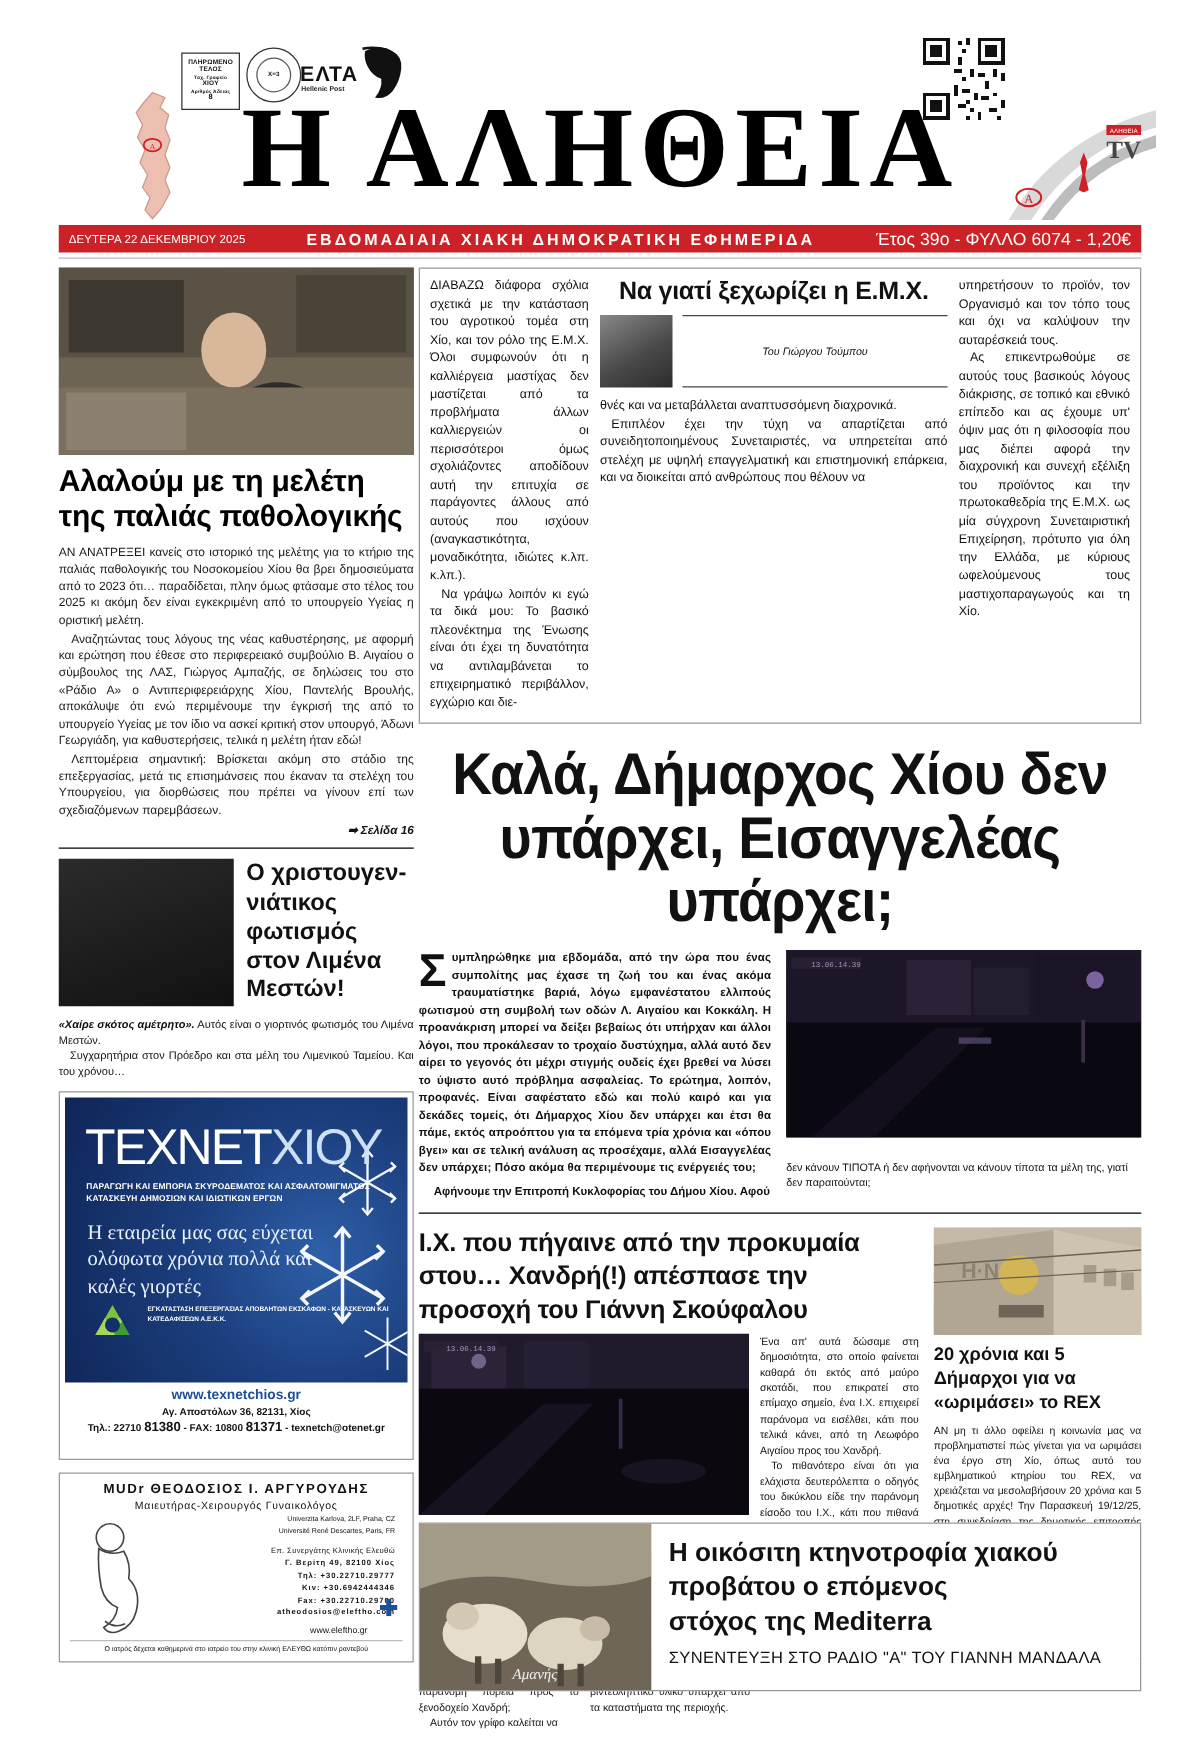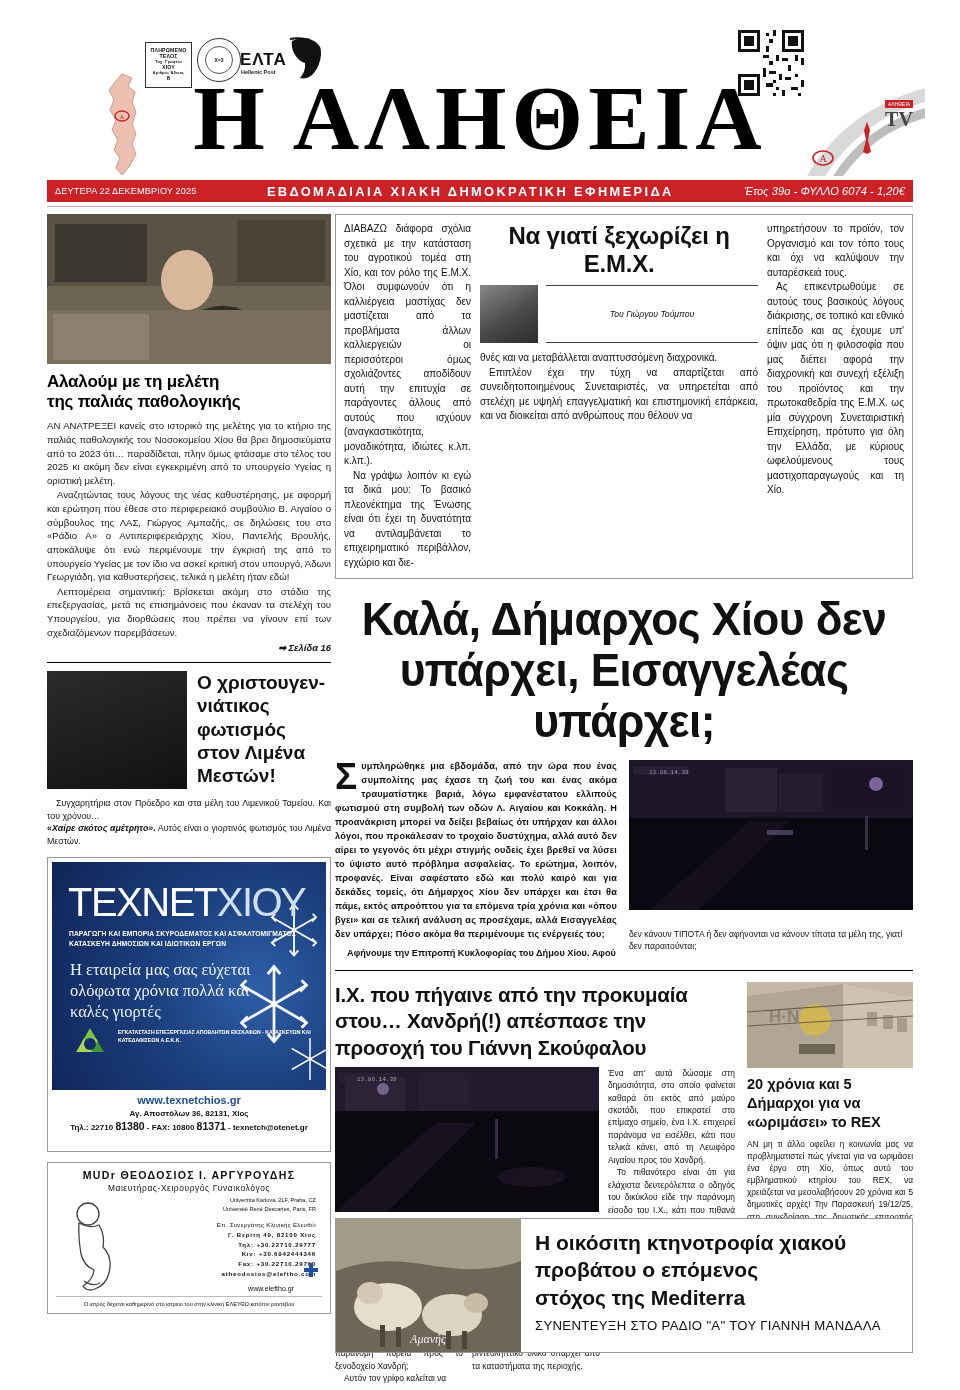--- a/index.html
+++ b/index.html
@@ -63,41 +63,41 @@
 
   
   .redbar {
     position:absolute; left:47px; top:180px; width:866px; height:22px;
     background:#cc2127; color:#fff;
     display:flex; align-items:center; justify-content:space-between;
     padding:0 8px;
   }
   .redbar .date { font-size:9.2px; letter-spacing:.1px; }
   .redbar .slogan { font-size:12.8px; font-weight:bold; letter-spacing:2.4px; }
-  .redbar .issue { font-size:11px; letter-spacing:.1px;font-style:italic; }
+  .redbar .issue { font-size:14px; letter-spacing:.1px; }
   .rule-thin { position:absolute; left:47px; top:206px; width:866px; height:1px; background:#bbb;}
 
   
   .col-left { position:absolute; left:47px; top:214px; width:284px; }
   .content-mid { position:absolute; left:335px; top:214px; width:578px; }
 
   
   .photo {
     background:linear-gradient(150deg,#7a7366 0%,#5d5a52 40%,#3d3b36 100%);
     position:relative; overflow:hidden;
   }
   .photo.dark { background:linear-gradient(160deg,#2b2b2b,#111); }
   .photo.night { background:linear-gradient(170deg,#241d2e 0%,#120f18 45%,#0a0810 100%); }
   .photo.sepia { background:linear-gradient(150deg,#cbc0ae,#a3947c 60%,#7d705c); }
   .photo.sheep { background:linear-gradient(160deg,#9d9384,#6e6557 60%,#494238); }
 
   .lead-photo { width:284px; height:150px; margin-bottom:8px; }
 
   .hl1 {
-    font-size:17px; font-weight:bold; line-height:1.16; letter-spacing:-.2px;
+    font-size:24px; font-weight:bold; line-height:1.16; letter-spacing:-.2px;
     margin-bottom:8px; color:#000;
   }
   .body-txt {
     font-size:9.6px; line-height:1.42; text-align:justify; color:#1a1a1a;
   }
   .body-txt p { margin-bottom:1px; text-indent:10px; }
   .body-txt p.first { text-indent:0; }
   .jump {
     text-align:right; font-style:italic; font-weight:bold; font-size:9.4px;
     margin-top:3px;
@@ -152,21 +152,21 @@
   .doc-foot { position:absolute; left:8px; right:8px; bottom:6px; text-align:center; font-size:5.6px; border-top:1px solid #bbb; padding-top:4px;}
   .preg { position:absolute; left:14px; top:38px; width:62px; height:92px;}
   .cross { position:absolute; right:12px; bottom:36px; width:14px; height:14px;}
 
   
   .editorial { border:1px solid #999; padding:7px 8px 8px; position:relative; }
   .ed-grid { display:flex; gap:9px; }
   .ed-c1 { width:128px; }
   .ed-c2 { width:280px; }
   .ed-c3 { width:138px; }
-  .ed-title { font-size:24px; font-weight:bold; text-align:center; margin-bottom:7px; letter-spacing:-.2px;}
+  .ed-title { font-size:20px; font-weight:bold; text-align:center; margin-bottom:7px; letter-spacing:-.2px;}
   .ed-txt { font-size:10px; line-height:1.45; text-align:justify; }
   .ed-txt p { text-indent:9px; }
   .ed-txt p.first { text-indent:0; }
   .ed-author-row { display:flex; align-items:stretch; gap:8px; margin-bottom:8px;}
   .ed-portrait { width:58px; height:58px; flex:0 0 58px;
      background:linear-gradient(150deg,#888,#4a4a4a 55%,#2c2c2c); }
   .ed-author { flex:1; display:flex; align-items:center; justify-content:center;
      border-top:1px solid #444; border-bottom:1px solid #444;
      font-size:8.6px; font-style:italic; }
 
@@ -348,22 +348,22 @@
 
     <div class="xmas-wrap">
       <div class="photo dark xmas-photo"></div>
       <div class="xmas-head" style="white-space:pre-line">Ο χριστουγεν-
 νιάτικος
 φωτισμός
 στον Λιμένα
 Μεστών!</div>
     </div>
     <div class="cap-txt">
+      <p><i>«Χαίρε σκότος αμέτρητο».</i><span> Αυτός είναι ο γιορτινός φωτισμός του Λιμένα Μεστών.</span></p>
       <p style="text-indent:9px">Συγχαρητήρια στον Πρόεδρο και στα μέλη του Λιμενικού Ταμείου. Και του χρόνου…</p>
-      <p><i>«Χαίρε σκότος αμέτρητο».</i><span> Αυτός είναι ο γιορτινός φωτισμός του Λιμένα Μεστών.</span></p>
     </div>
 
     <div class="ad-texnet">
       <div class="texnet-inner">
         <svg style="position:absolute;right:-6px;top:22px;width:130px;height:200px" viewBox="0 0 130 200">
           <g stroke="#fff" stroke-width="2.2" fill="none" opacity=".95">
             <g transform="translate(92,46) scale(.85)">
               <path d="M0 -30 V30 M-26 -15 L26 15 M-26 15 L26 -15"></path>
               <path d="M-5 -24 L0 -30 L5 -24 M-5 24 L0 30 L5 24"></path>
               <path d="M-22 -19 L-26 -15 L-21 -10 M22 19 L26 15 L21 10"></path>

